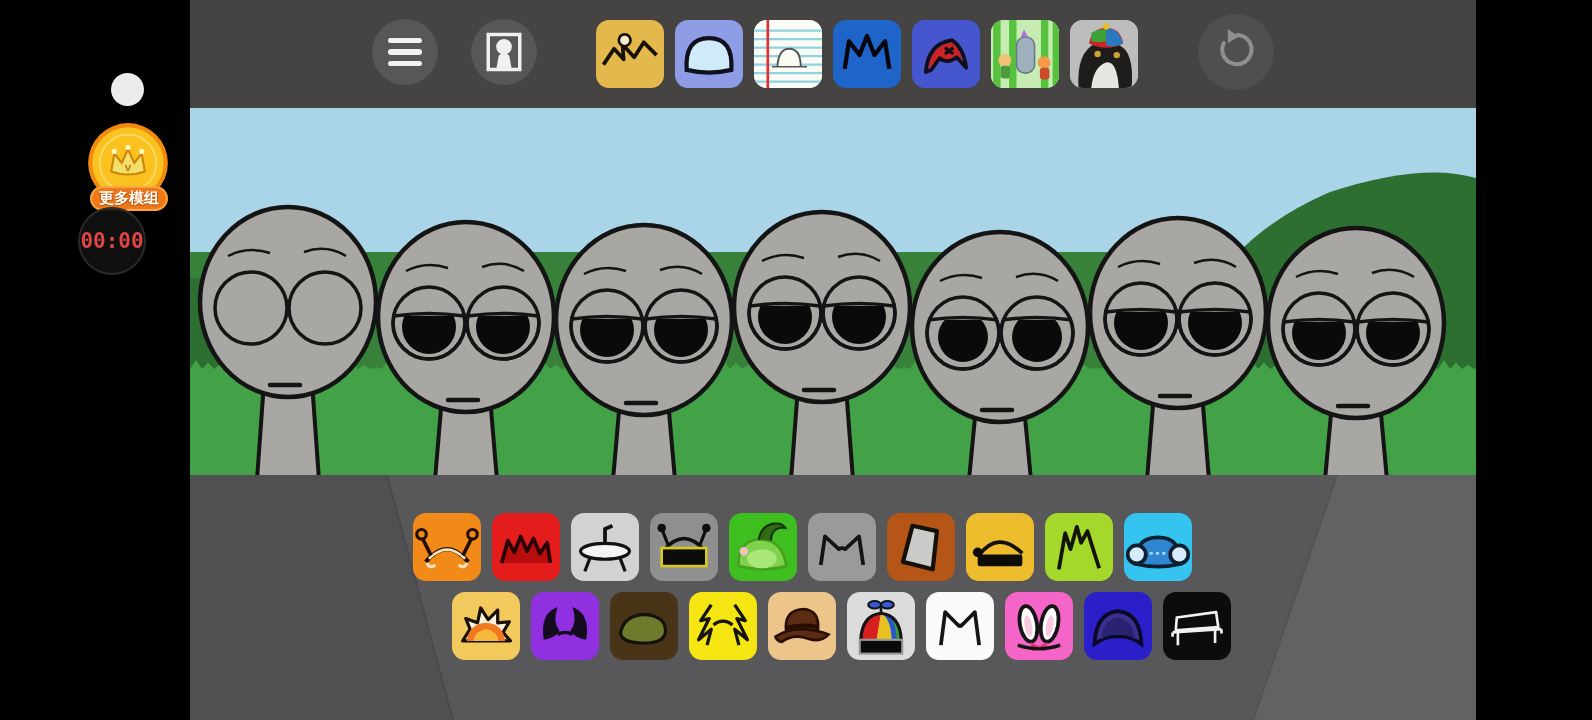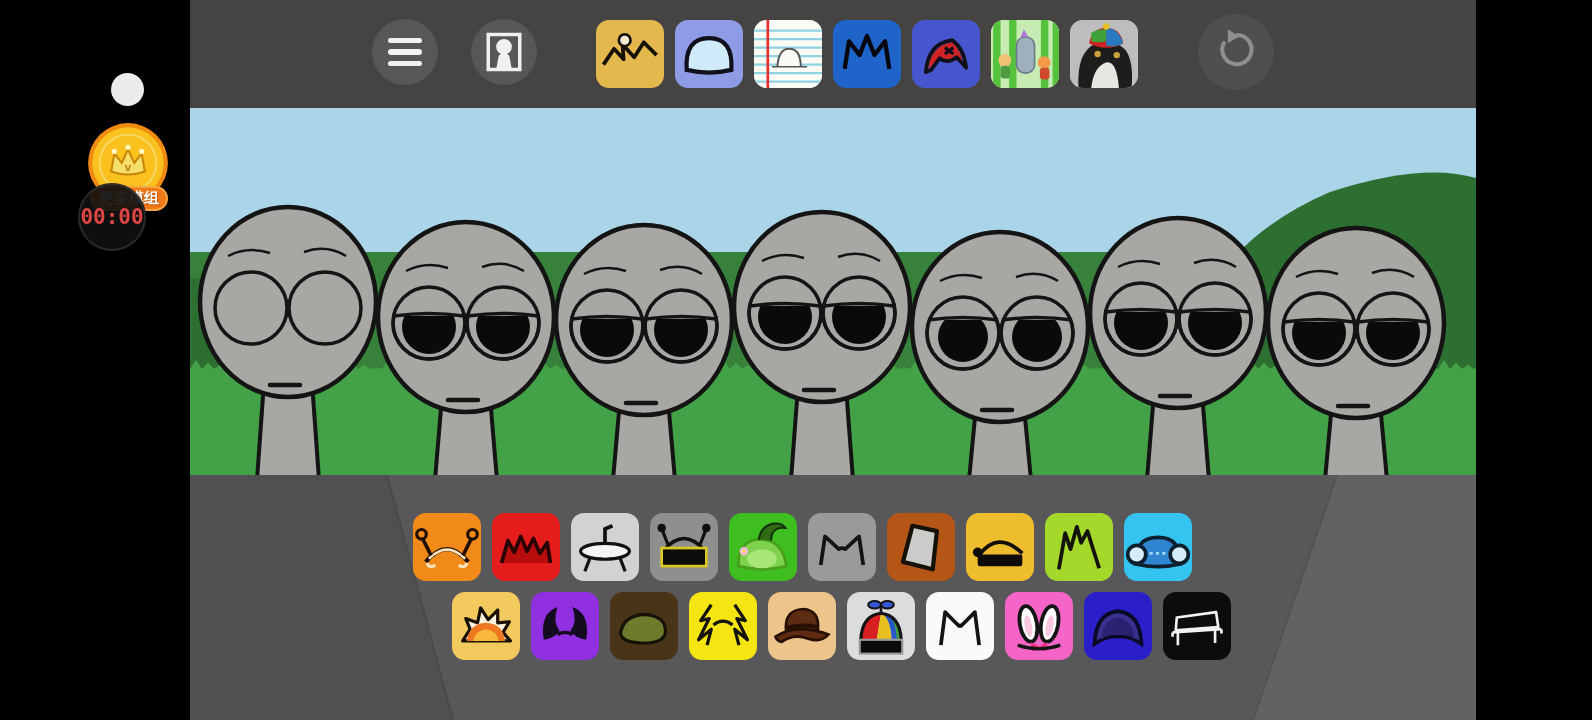--- a/index.html
+++ b/index.html
@@ -6,21 +6,21 @@
   #app{position:relative;width:1592px;height:720px;background:#000;overflow:hidden;
        font-family:"Liberation Sans",sans-serif;}
   .left-panel{position:absolute;left:0;top:0;width:190px;height:720px;background:#000;}
   .white-dot{position:absolute;left:111px;top:73px;width:33px;height:33px;border-radius:50%;
        background:#ebebeb;}
   .coin{position:absolute;left:86px;top:121px;width:84px;height:84px;z-index:1;}
   .mods-pill{position:absolute;left:90px;top:186px;z-index:2;background:#f07818;
        border:2px solid #f9a640;border-radius:13px;padding:1px 7px;color:#fff;
        font-size:15px;font-weight:bold;white-space:nowrap;
        text-shadow:1px 1px 0 #c05808, -1px 1px 0 #c05808;}
-  .timer{position:absolute;left:78px;top:183px;width:68px;height:68px;border-radius:50%;
+  .timer{position:absolute;left:78px;top:207px;width:68px;height:68px;border-radius:50%;
        background:rgba(16,16,16,.92);z-index:3;display:flex;align-items:center;justify-content:center;
        color:#e04545;font-family:"DejaVu Sans Mono",monospace;font-size:21px;font-weight:bold;
        box-shadow:0 0 0 2px rgba(60,60,60,.6) inset;}
   .content{position:absolute;left:190px;top:0;width:1286px;height:720px;}
   .top-bar{position:absolute;left:0;top:0;width:1286px;height:108px;background:#454443;}
   .circle-btn{position:absolute;border-radius:50%;background:#585755;display:flex;
        align-items:center;justify-content:center;cursor:pointer;}
   #menu-btn{left:182px;top:19px;width:66px;height:66px;}
   #portrait-btn{left:281px;top:19px;width:66px;height:66px;}
   #reset-btn{left:1008px;top:14px;width:76px;height:76px;background:#514f4e;}

